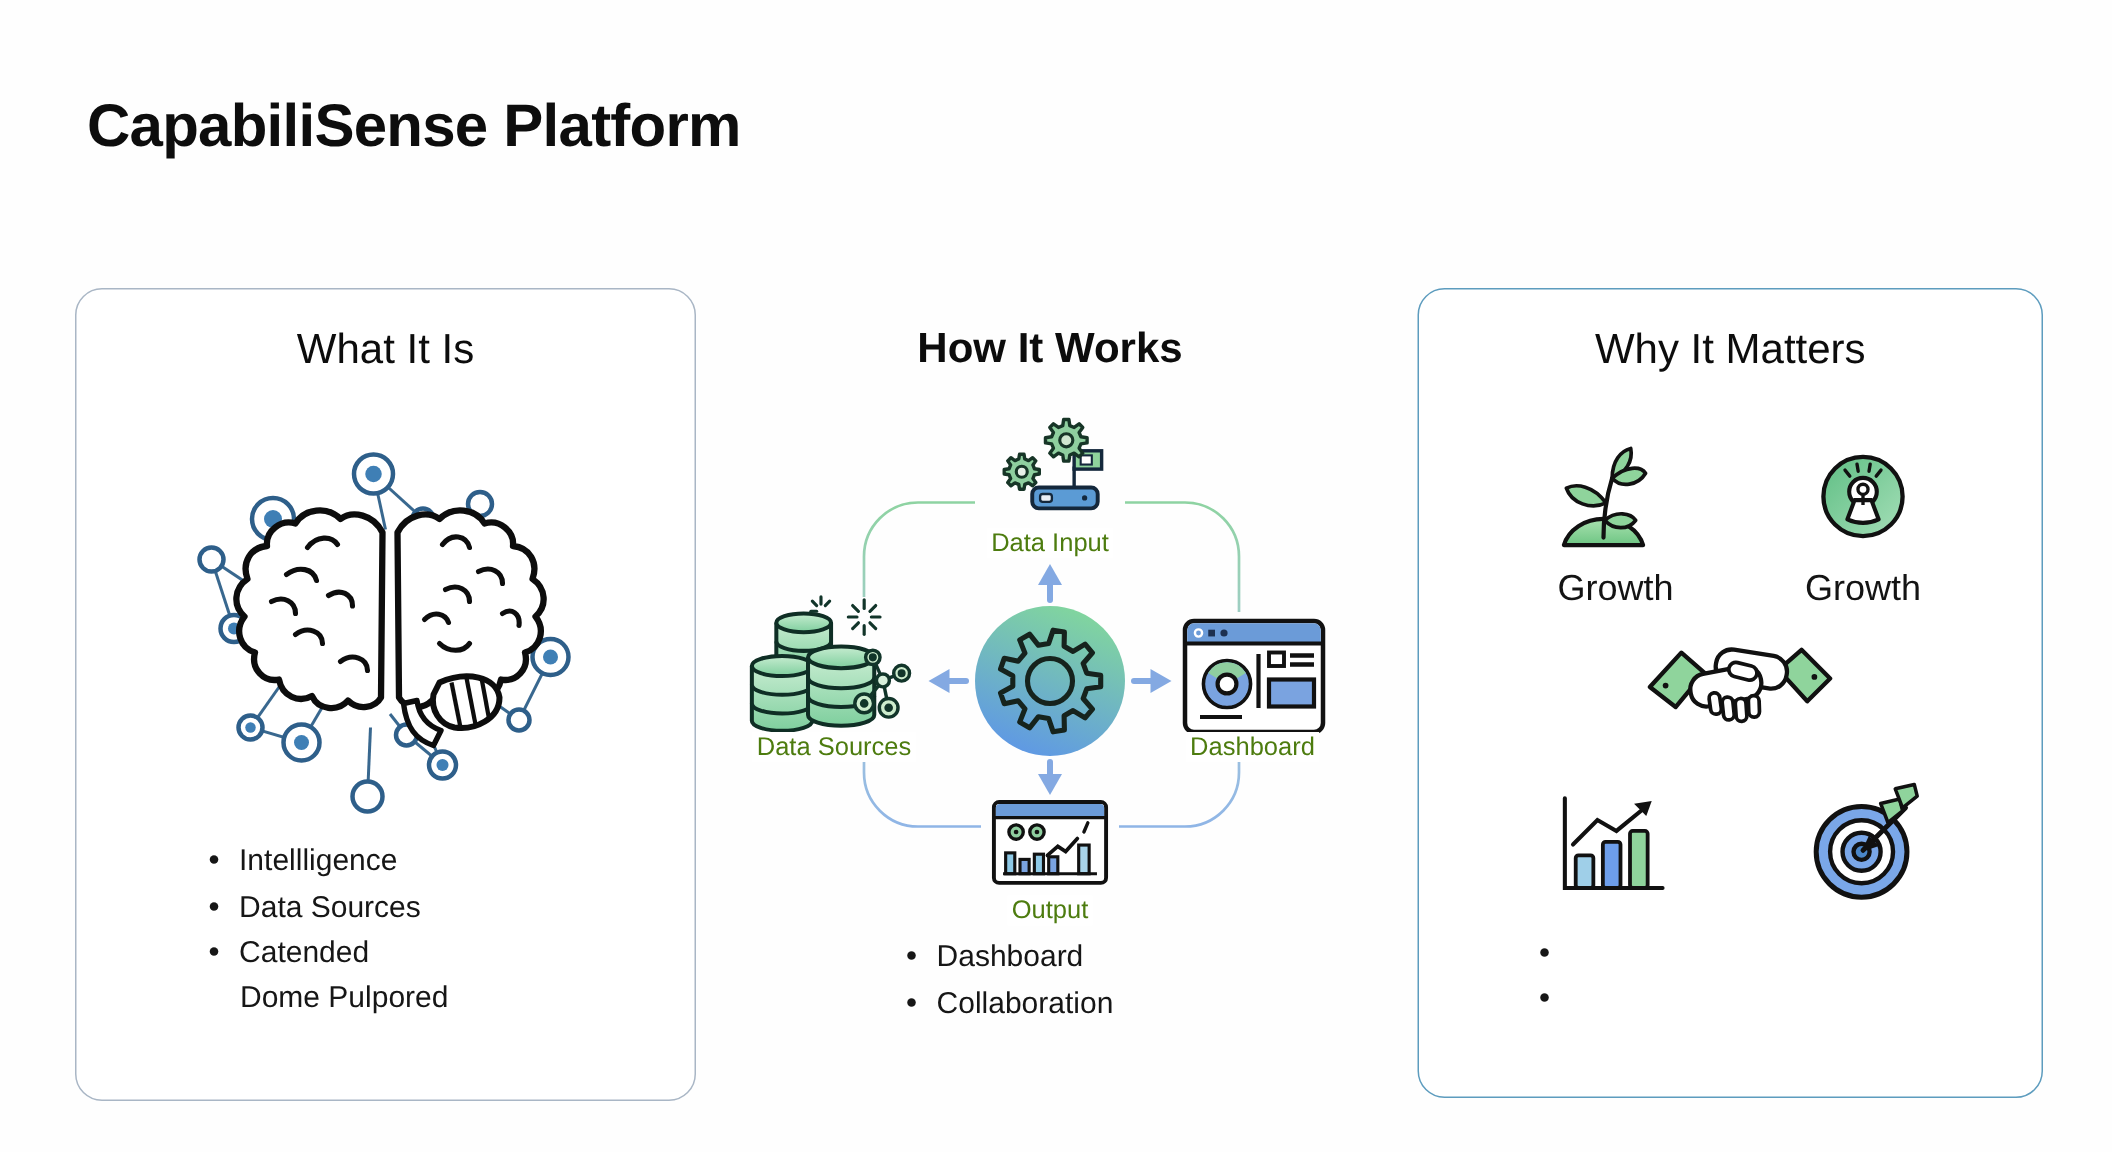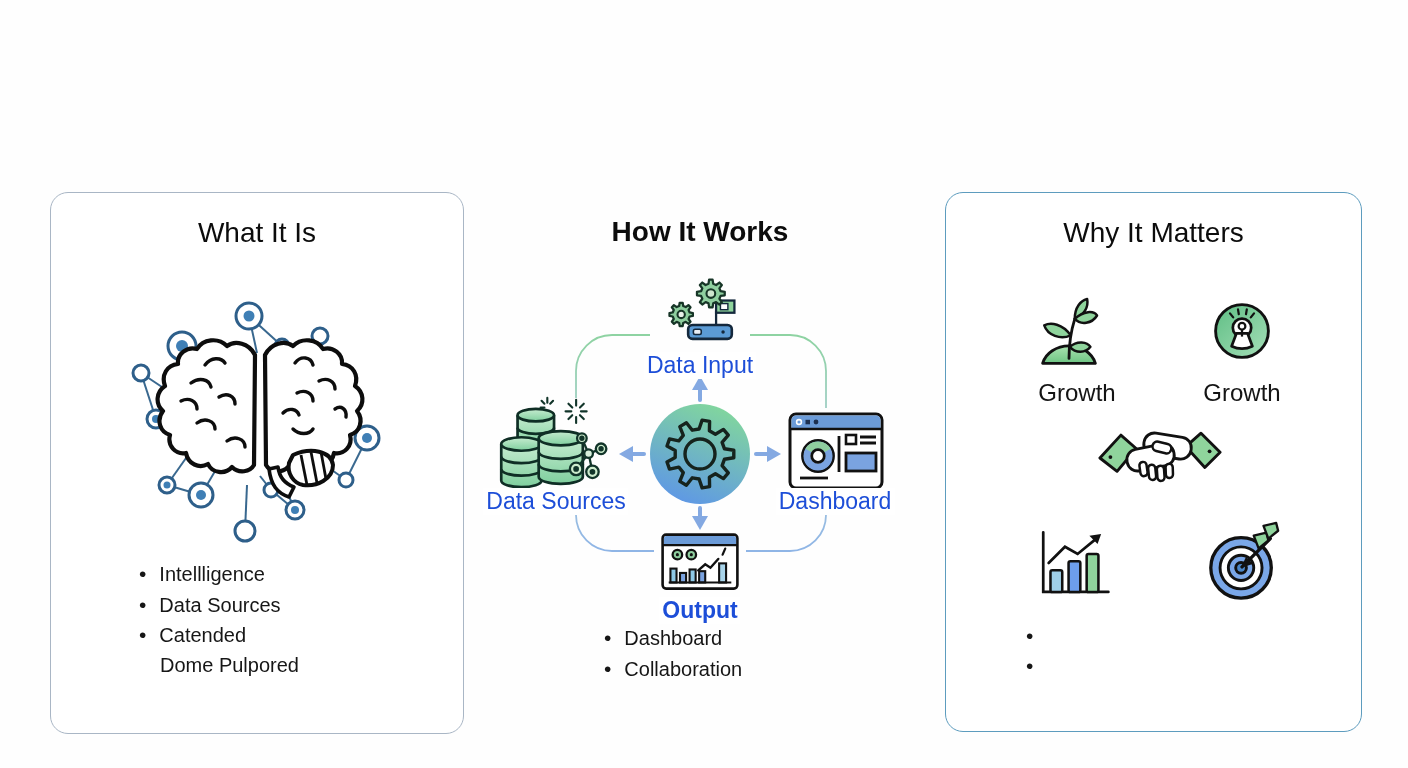--- a/index.html
+++ b/index.html
@@ -12,31 +12,32 @@
   .card-right{left:945px;top:192px;width:415px;height:538px;border:1.6px solid #5d9cbe;}
   .panel-h{position:absolute;left:0;right:0;top:24px;margin:0;text-align:center;
            font-size:28px;font-weight:400;color:#0c0c0c;}
   .how-h{position:absolute;left:550px;top:216px;width:300px;margin:0;text-align:center;
          font-size:28px;font-weight:700;color:#0c0c0c;}
   .abs{position:absolute;}
   .blist{list-style:none;margin:0;padding:0;font-size:20px;color:#161616;}
   .blist li{display:flex;align-items:baseline;gap:13px;line-height:29.5px;}
   .b-dot{font-size:21px;}
   .cont-line{margin-left:21px;line-height:29.5px;}
-  .dlabel{position:absolute;text-align:right;font-size:23px;color:#1d4ed8;
+  .dlabel{position:absolute;text-align:right;font-size:17px;color:#4d7c0f;
           background:#fff;padding:0 3px;white-space:nowrap;transform:translateX(-50%);}
   .glabel{position:absolute;text-align:center;font-size:24px;color:#141414;
           transform:translateX(-50%);white-space:nowrap;}
   svg{display:block;}
 </style>
 </head>
 <body>
 
 <div class="canvas">
 
+  <h1 class="title">CapabiliSense Platform</h1>
 
   <section class="card card-left">
     <h2 class="panel-h">What It Is</h2>
 
     <div class="abs" style="left:46px;top:100px;width:320px;height:260px;">
       <svg width="320" height="260" viewBox="0 0 320 260">
         <g stroke="#39688f" stroke-width="2">
           <line x1="152" y1="23" x2="160" y2="60"></line>
             <line x1="152" y1="23" x2="185" y2="53"></line>
           <line x1="85" y1="53" x2="118" y2="74"></line>
@@ -278,21 +279,21 @@
           <rect x="23" y="47" width="7" height="11" fill="#7aa3e0"></rect>
           <rect x="34" y="43" width="7" height="15" fill="#8ec9e6"></rect>
           <rect x="45" y="45" width="7" height="13" fill="#7aa3e0"></rect>
           <rect x="68" y="36" width="8" height="22" fill="#a8d4ea"></rect>
         </g>
         <path d="M44,44 L52,37 L58,41 L67,31" fill="none" stroke="#111" stroke-width="2.8" stroke-linecap="round"></path>
         <path d="M72,26 L75,19" stroke="#111" stroke-width="2.6" stroke-linecap="round"></path>
         <line x1="10" y1="58" x2="82" y2="58" stroke="#111" stroke-width="2.4"></line>
       </svg>
     </div>
-    <div class="dlabel" style="left:240px;top:327px;font-weight:bold;">Output</div>
+    <div class="dlabel" style="left:240px;top:327px;">Output</div>
   </div>
 
   <ul class="blist abs" style="left:604px;top:623px;">
     <li>
         <span class="b-dot">•</span>
         <span>Dashboard</span>
       </li>
     <li>
         <span class="b-dot">•</span>
         <span>Collaboration</span>

